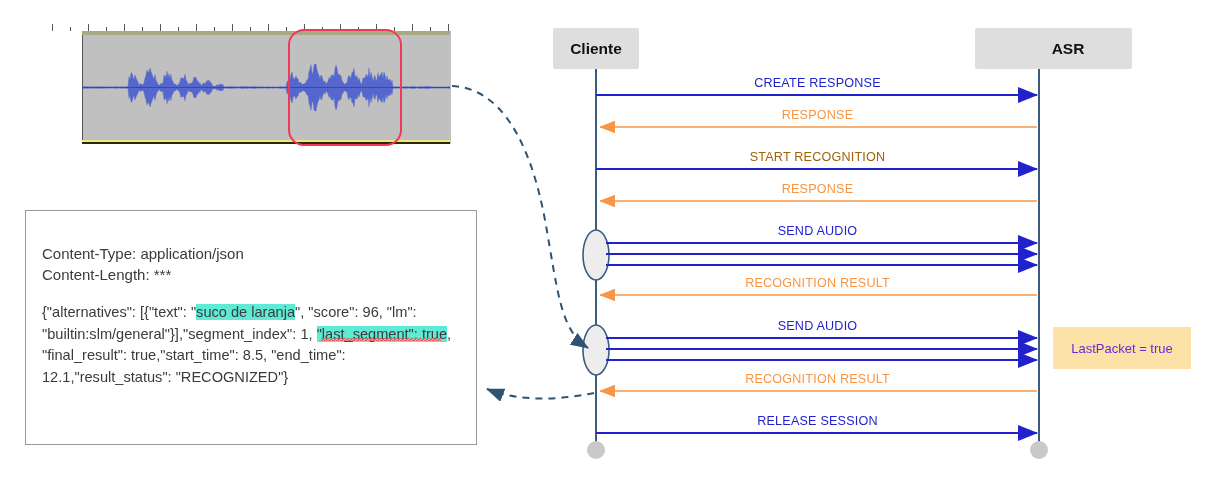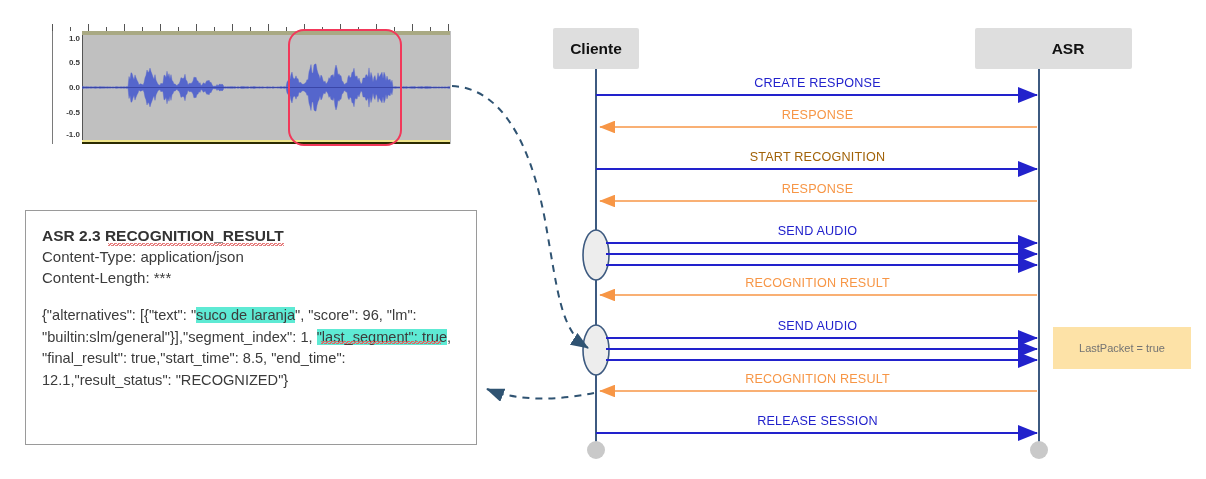--- a/index.html
+++ b/index.html
@@ -45,21 +45,21 @@
   
   #sequence{position:absolute;left:0;top:0;width:1206px;height:479px;}
   .actor-box{position:absolute;background:#dedede;border-radius:2px;
              display:flex;align-items:center;justify-content:center;
              font-weight:bold;font-size:15.5px;color:#111;}
   #actor-cliente{left:553px;top:28px;width:86px;height:41px;}
   #actor-asr{left:975px;top:28px;width:128px;height:41px;padding-left:29px;}
   .msg-label{position:absolute;font-size:12.6px;letter-spacing:.2px;white-space:nowrap;
              transform:translateX(-50%);}
   .note-box{position:absolute;background:#fde2a7;display:flex;align-items:center;
-            justify-content:center;font-size:11px;color:#737373;}
+            justify-content:center;font-size:13px;color:#6d28d9;}
   #note-lastpacket{left:1053px;top:327px;width:138px;height:42px;}
 </style>
 </head>
 <body>
 
 <div id="wf-ruler">
     <div class="rtm" style="left: 52px;"></div>
     <div class="rt" style="left: 70px;"></div>
     <div class="rtm" style="left: 88px;"></div>
     <div class="rt" style="left: 106px;"></div>
@@ -86,33 +86,25 @@
 
 <div id="waveform-panel">
   <div class="wf-plot"></div>
   <div class="wf-topband"></div>
   <div class="wf-botband"></div>
   <div class="wf-botline"></div>
   <svg id="wf-canvas" width="368" height="105">
       <path d="M0,51.8 L1,51.6 L2,51.6 L3,51.9 L4,51.6 L5,51.7 L6,51.7 L7,51.8 L8,51.9 L9,51.5 L10,52.0 L11,51.7 L12,51.9 L13,51.4 L14,51.8 L15,51.7 L16,52.0 L17,51.8 L18,51.5 L19,51.7 L20,51.7 L21,51.7 L22,51.7 L23,51.8 L24,51.9 L25,51.7 L26,51.8 L27,51.9 L28,51.7 L29,51.9 L30,52.0 L31,51.8 L32,52.0 L33,51.9 L34,51.6 L35,51.7 L36,51.7 L37,52.0 L38,51.8 L39,51.8 L40,51.7 L41,51.9 L42,51.5 L43,52.0 L44,51.7 L45,51.5 L46,51.8 L47,41.5 L48,44.8 L49,37.7 L50,38.3 L51,42.1 L52,44.7 L53,39.9 L54,42.7 L55,45.2 L56,47.0 L57,50.0 L58,48.7 L59,49.1 L60,49.3 L61,49.9 L62,47.8 L63,42.8 L64,40.3 L65,35.0 L66,37.4 L67,36.7 L68,33.1 L69,36.6 L70,39.1 L71,42.1 L72,44.3 L73,39.6 L74,45.1 L75,47.3 L76,49.2 L77,50.1 L78,50.2 L79,48.1 L80,49.1 L81,47.9 L82,40.2 L83,40.4 L84,42.8 L85,36.2 L86,41.7 L87,38.7 L88,44.0 L89,39.6 L90,45.2 L91,46.6 L92,48.9 L93,49.0 L94,49.7 L95,50.8 L96,49.2 L97,49.0 L98,46.5 L99,42.6 L100,43.3 L101,43.5 L102,43.1 L103,39.2 L104,45.0 L105,45.9 L106,49.7 L107,48.4 L108,48.3 L109,48.6 L110,47.7 L111,45.9 L112,41.9 L113,42.8 L114,42.2 L115,45.8 L116,45.9 L117,48.6 L118,47.6 L119,50.6 L120,50.0 L121,48.2 L122,47.8 L123,49.2 L124,47.1 L125,45.4 L126,46.3 L127,45.0 L128,47.6 L129,47.2 L130,49.6 L131,51.3 L132,51.3 L133,51.0 L134,51.3 L135,49.5 L136,50.7 L137,49.6 L138,49.0 L139,49.7 L140,49.1 L141,49.8 L142,52.0 L143,51.7 L144,51.7 L145,51.9 L146,51.5 L147,52.0 L148,51.5 L149,51.8 L150,51.5 L151,51.7 L152,51.8 L153,51.6 L154,52.0 L155,52.1 L156,51.6 L157,52.0 L158,51.9 L159,51.6 L160,51.4 L161,51.5 L162,51.5 L163,51.8 L164,51.7 L165,51.7 L166,51.6 L167,52.0 L168,52.1 L169,51.5 L170,51.9 L171,51.6 L172,51.6 L173,51.5 L174,51.9 L175,51.8 L176,52.0 L177,51.7 L178,51.8 L179,52.1 L180,51.7 L181,51.8 L182,52.0 L183,52.1 L184,52.0 L185,51.7 L186,51.7 L187,52.0 L188,51.7 L189,52.1 L190,51.9 L191,51.6 L192,51.9 L193,51.9 L194,52.1 L195,51.9 L196,51.8 L197,52.1 L198,51.7 L199,51.6 L200,51.7 L201,52.1 L202,51.4 L203,51.7 L204,52.0 L205,47.0 L206,45.6 L207,43.7 L208,44.4 L209,39.6 L210,37.0 L211,42.3 L212,44.1 L213,43.5 L214,40.8 L215,43.9 L216,43.5 L217,47.8 L218,47.4 L219,47.6 L220,49.3 L221,49.0 L222,49.3 L223,48.1 L224,47.5 L225,44.6 L226,45.3 L227,36.9 L228,33.7 L229,29.5 L230,37.9 L231,38.0 L232,30.1 L233,29.0 L234,28.9 L235,34.7 L236,38.3 L237,40.3 L238,44.1 L239,40.0 L240,41.6 L241,45.2 L242,47.2 L243,45.9 L244,49.1 L245,47.7 L246,46.2 L247,42.6 L248,44.3 L249,40.5 L250,40.5 L251,39.5 L252,42.7 L253,33.8 L254,30.0 L255,33.2 L256,40.0 L257,38.7 L258,40.8 L259,40.7 L260,45.7 L261,46.7 L262,49.1 L263,49.6 L264,47.8 L265,48.2 L266,42.0 L267,40.3 L268,42.7 L269,42.3 L270,37.2 L271,37.3 L272,33.2 L273,40.9 L274,41.7 L275,40.8 L276,45.5 L277,43.1 L278,46.5 L279,48.9 L280,47.9 L281,43.1 L282,42.9 L283,42.9 L284,39.6 L285,40.2 L286,42.2 L287,32.9 L288,43.1 L289,37.4 L290,41.0 L291,47.0 L292,42.2 L293,40.5 L294,46.0 L295,44.3 L296,37.8 L297,42.2 L298,40.6 L299,38.9 L300,37.2 L301,43.5 L302,37.2 L303,39.8 L304,45.8 L305,41.1 L306,44.7 L307,45.2 L308,44.0 L309,47.7 L310,45.2 L311,51.8 L312,51.9 L313,51.4 L314,51.8 L315,51.8 L316,51.9 L317,51.7 L318,52.0 L319,51.9 L320,51.9 L321,51.7 L322,51.6 L323,52.0 L324,51.4 L325,51.7 L326,51.9 L327,51.9 L328,51.7 L329,51.7 L330,51.5 L331,51.7 L332,51.6 L333,51.6 L334,52.0 L335,52.1 L336,51.7 L337,51.7 L338,51.8 L339,51.6 L340,51.6 L341,51.7 L342,52.0 L343,51.4 L344,51.6 L345,51.4 L346,51.5 L347,51.7 L348,51.6 L349,51.7 L350,52.1 L351,51.9 L352,51.8 L353,51.9 L354,51.8 L355,52.0 L356,51.9 L357,51.8 L358,52.1 L359,51.9 L360,51.7 L361,51.9 L362,51.9 L363,51.7 L364,51.9 L365,51.9 L366,51.7 L367,51.6 L368,51.7 L368,53.3 L367,53.4 L366,53.3 L365,53.1 L364,53.1 L363,53.3 L362,53.1 L361,53.1 L360,53.3 L359,53.1 L358,52.9 L357,53.2 L356,53.1 L355,53.0 L354,53.2 L353,53.1 L352,53.2 L351,53.1 L350,52.9 L349,53.3 L348,53.4 L347,53.3 L346,53.5 L345,53.6 L344,53.4 L343,53.6 L342,53.0 L341,53.3 L340,53.4 L339,53.4 L338,53.2 L337,53.3 L336,53.3 L335,52.9 L334,53.0 L333,53.4 L332,53.4 L331,53.3 L330,53.5 L329,53.3 L328,53.3 L327,53.1 L326,53.1 L325,53.3 L324,53.6 L323,53.0 L322,53.4 L321,53.3 L320,53.1 L319,53.1 L318,53.0 L317,53.3 L316,53.1 L315,53.2 L314,53.2 L313,53.6 L312,53.1 L311,53.2 L310,59.8 L309,57.3 L308,61.0 L307,59.8 L306,60.3 L305,63.9 L304,59.2 L303,65.2 L302,67.8 L301,61.5 L300,67.8 L299,66.1 L298,64.4 L297,62.8 L296,67.2 L295,60.7 L294,59.0 L293,64.5 L292,62.8 L291,58.0 L290,64.0 L289,67.6 L288,61.9 L287,72.1 L286,62.8 L285,64.8 L284,65.4 L283,62.1 L282,62.1 L281,61.9 L280,57.1 L279,56.1 L278,58.5 L277,61.9 L276,59.5 L275,64.2 L274,63.3 L273,64.1 L272,71.8 L271,67.7 L270,67.8 L269,62.7 L268,62.3 L267,64.7 L266,63.0 L265,56.8 L264,57.2 L263,55.4 L262,55.9 L261,58.3 L260,59.3 L259,64.3 L258,64.2 L257,66.3 L256,65.0 L255,71.8 L254,75.0 L253,71.2 L252,62.3 L251,65.5 L250,64.5 L249,64.5 L248,60.7 L247,62.4 L246,58.8 L245,57.3 L244,55.9 L243,59.1 L242,57.8 L241,59.8 L240,63.4 L239,65.0 L238,60.9 L237,64.7 L236,66.7 L235,70.3 L234,76.1 L233,76.0 L232,74.9 L231,67.0 L230,67.1 L229,75.5 L228,71.3 L227,68.1 L226,59.7 L225,60.4 L224,57.5 L223,56.9 L222,55.7 L221,56.0 L220,55.7 L219,57.4 L218,57.6 L217,57.2 L216,61.5 L215,61.1 L214,64.2 L213,61.5 L212,60.9 L211,62.7 L210,68.0 L209,65.4 L208,60.6 L207,61.3 L206,59.4 L205,58.0 L204,53.0 L203,53.3 L202,53.6 L201,52.9 L200,53.3 L199,53.4 L198,53.3 L197,52.9 L196,53.2 L195,53.1 L194,52.9 L193,53.1 L192,53.1 L191,53.4 L190,53.1 L189,52.9 L188,53.3 L187,53.0 L186,53.3 L185,53.3 L184,53.0 L183,52.9 L182,53.0 L181,53.2 L180,53.3 L179,52.9 L178,53.2 L177,53.3 L176,53.0 L175,53.2 L174,53.1 L173,53.5 L172,53.4 L171,53.4 L170,53.1 L169,53.5 L168,52.9 L167,53.0 L166,53.4 L165,53.3 L164,53.3 L163,53.2 L162,53.5 L161,53.5 L160,53.6 L159,53.4 L158,53.1 L157,53.0 L156,53.4 L155,52.9 L154,53.0 L153,53.4 L152,53.2 L151,53.3 L150,53.5 L149,53.2 L148,53.5 L147,53.0 L146,53.5 L145,53.1 L144,53.3 L143,53.3 L142,53.0 L141,55.2 L140,55.9 L139,55.3 L138,56.0 L137,55.4 L136,54.3 L135,55.5 L134,53.7 L133,54.0 L132,53.7 L131,53.7 L130,55.4 L129,57.8 L128,57.4 L127,60.0 L126,58.7 L125,59.6 L124,57.9 L123,55.8 L122,57.2 L121,56.8 L120,55.0 L119,54.4 L118,57.4 L117,56.4 L116,59.1 L115,59.2 L114,62.8 L113,62.2 L112,63.1 L111,59.1 L110,57.3 L109,56.4 L108,56.7 L107,56.6 L106,55.3 L105,59.1 L104,60.0 L103,65.8 L102,61.9 L101,61.5 L100,61.7 L99,62.4 L98,58.5 L97,56.0 L96,55.8 L95,54.2 L94,55.3 L93,56.0 L92,56.1 L91,58.4 L90,59.8 L89,65.4 L88,61.0 L87,66.3 L86,63.3 L85,68.8 L84,62.2 L83,64.6 L82,64.8 L81,57.1 L80,55.9 L79,56.9 L78,54.8 L77,54.9 L76,55.8 L75,57.7 L74,59.9 L73,65.4 L72,60.7 L71,62.9 L70,65.9 L69,68.4 L68,71.9 L67,68.3 L66,67.6 L65,70.0 L64,64.7 L63,62.2 L62,57.2 L61,55.1 L60,55.7 L59,55.9 L58,56.3 L57,55.0 L56,58.0 L55,59.8 L54,62.3 L53,65.1 L52,60.3 L51,62.9 L50,66.7 L49,67.3 L48,60.2 L47,63.5 L46,53.2 L45,53.5 L44,53.3 L43,53.0 L42,53.5 L41,53.1 L40,53.3 L39,53.2 L38,53.2 L37,53.0 L36,53.3 L35,53.3 L34,53.4 L33,53.1 L32,53.0 L31,53.2 L30,53.0 L29,53.1 L28,53.3 L27,53.1 L26,53.2 L25,53.3 L24,53.1 L23,53.2 L22,53.3 L21,53.3 L20,53.3 L19,53.3 L18,53.5 L17,53.2 L16,53.0 L15,53.3 L14,53.2 L13,53.6 L12,53.1 L11,53.3 L10,53.0 L9,53.5 L8,53.1 L7,53.2 L6,53.3 L5,53.3 L4,53.4 L3,53.1 L2,53.4 L1,53.4 L0,53.2 Z" fill="#5566cc" stroke="#5566cc" stroke-width="0.4"></path>
       <line x1="0" x2="368" y1="52.5" y2="52.5" stroke="#3a46a8" stroke-width="1"></line>
     </svg>
-  <div class="wf-axis">
-    <span style="top:4px">1.0</span>
-    <span style="top:28px">0.5</span>
-    <span style="top:53px">0.0</span>
-    <span style="top:78px">-0.5</span>
-    <span style="top:100px">-1.0</span>
-  </div>
 </div>
 <div id="selection-rect"></div>
 
 <div id="result-box">
   <div class="hdr">
-    <span>ASR 2.3 RECOGNITION_RESULT</span>
     <span class="squig"></span>
   </div>
   <div class="meta">Content-Type: application/json</div>
   <div class="meta">Content-Length: ***</div>
   <div class="body"><span>{"alternatives": [{"text": "</span><span class="hl">suco de laranja</span><span>", "score": 96, "lm": "builtin:slm/general"}],"segment_index": 1, </span><span class="hl sq">"last_segment": true</span><span>, "final_result": true,"start_time": 8.5, "end_time": 12.1,"result_status": "RECOGNIZED"}</span></div>
 </div>
 
 <svg id="sequence">
   <defs>
     <marker id="ah-blue" markerWidth="10" markerHeight="8" refX="9.5" refY="4" orient="auto">

